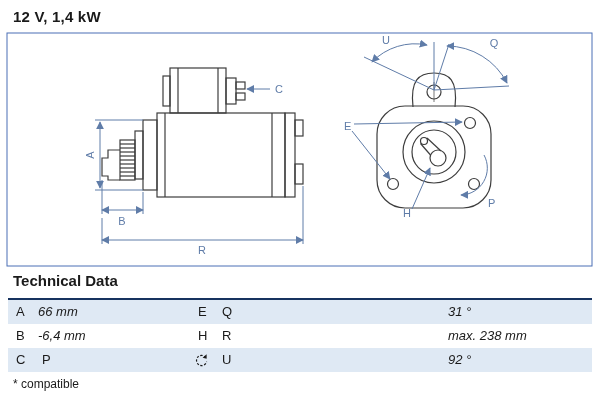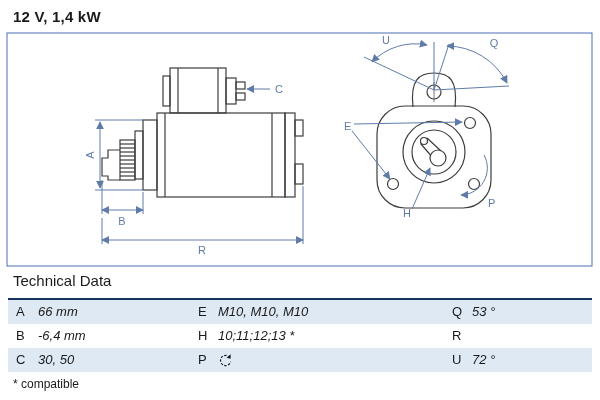--- a/index.html
+++ b/index.html
@@ -5,21 +5,21 @@
   * { margin:0; padding:0; box-sizing:border-box; }
   html,body { width:600px; height:400px; background:#ffffff;
               font-family:"Liberation Sans", sans-serif; color:#1a1a1a; }
   .page { position:relative; width:600px; height:400px; background:#fff; overflow:hidden; }
 
   .spec { position:absolute; left:13px; top:8px; font-size:15px; font-weight:bold; letter-spacing:.2px; }
 
   .drawing { position:absolute; left:0; top:0; }
   .drawing text { font-family:"Liberation Sans", sans-serif; }
 
-  .td-title { position:absolute; left:13px; top:272px; font-size:15px; font-weight:normal; }
+  .td-title { position:absolute; left:13px; top:272px; font-size:15px; font-weight:bold; }
 
   .tbl { position:absolute; left:8px; top:298px; width:584px; border-top:2px solid #17335f; }
   .row { display:grid; grid-template-columns:26px 156px 24px 230px 24px 1fr;
          height:24px; line-height:24px; font-size:13px; }
   .row.blue { background:#dfe9f4; }
   .lbl { padding-left:8px; }
   .val { padding-left:4px; white-space:nowrap;font-style:italic; }
   .val.icon-cell { display:flex; align-items:center; }
 
   .foot { position:absolute; left:13px; top:377px; font-size:12px; color:#1a1a1a; }
@@ -131,41 +131,39 @@
     </g>
   </svg>
 
   <div class="td-title">Technical Data</div>
 
   <div class="tbl">
     <div class="row blue">
       <div class="lbl">A</div>
       <div class="val">66 mm</div>
       <div class="lbl">E</div>
-      <div class="val">M10, M10, M10</div>
       <div class="lbl">Q</div>
-      <div class="val">53 °</div>
+      <div class="val">31 °</div>
     </div>
     <div class="row">
       <div class="lbl">B</div>
       <div class="val">-6,4 mm</div>
       <div class="lbl">H</div>
-      <div class="val">10;11;12;13 *</div>
       <div class="lbl">R</div>
+      <div class="val">max. 238 mm</div>
     </div>
     <div class="row blue">
       <div class="lbl">C</div>
-      <div class="val">30, 50</div>
       <div class="lbl">P</div>
       <div class="val icon-cell">
         <svg width="15" height="15" viewBox="0 0 15 15">
           <path d="M 11.8 4.6 A 5.1 5.1 0 1 0 12.6 8.6" fill="none" stroke="#1a1a1a" stroke-width="1.2" stroke-dasharray="2.2 1.6"></path>
           <path d="M 12.6 1.2 L 12.6 5.8 L 8.6 4.7 Z" fill="#1a1a1a"></path>
         </svg>
       </div>
       <div class="lbl">U</div>
-      <div class="val">72 °</div>
+      <div class="val">92 °</div>
     </div>
   </div>
 
   <div class="foot">* compatible</div>
 
 </div>
 
 </body></html>

